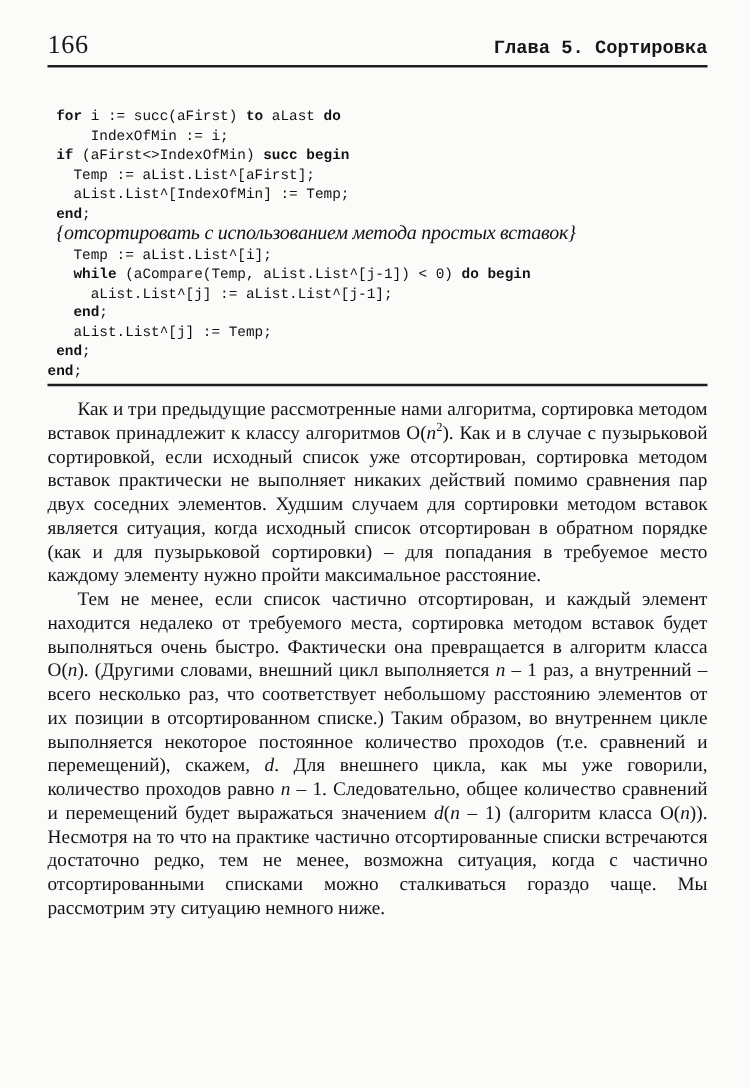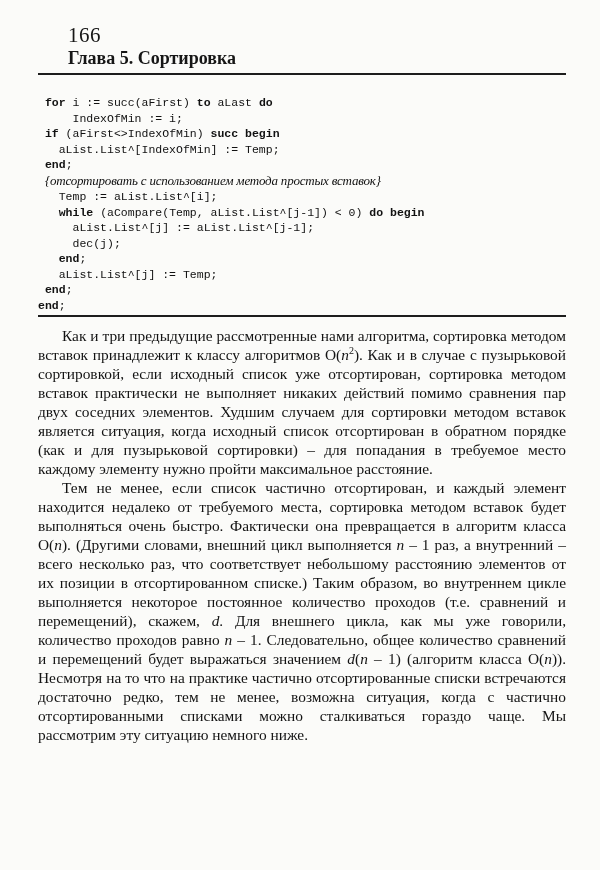--- a/index.html
+++ b/index.html
@@ -14,48 +14,47 @@
   }
   
   .header {
     display: flex;
     justify-content: space-between;
     align-items: baseline;
     margin: 0 34px 0 38px;
     padding-top: 23px;
     padding-bottom: 4px;
     border-bottom: 2.5px solid #1d1d1d;
-    flex-direction: column;
   }
   .pagenum {
     font-family: "Liberation Serif", serif;
     font-size: 21px;
     font-weight: normal;
     letter-spacing: 0.5px;
   }
   .chapter {
-    font-family: Liberation Serif, serif;
-    font-size: 18px;
+    font-family: Liberation Mono, monospace;
+    font-size: 15px;
     font-weight: bold;
     margin-left: 30px;
   }
   
   .code {
-    margin: 20px 30px 0 38px;
+    margin: 32px 30px 0 38px;
     font-family: "Liberation Mono", "DejaVu Sans Mono", monospace;
     font-size: 11.5px;
     line-height: 15.5px;
     color: #111;
   }
   .code-line { white-space: pre; }
   .kw { font-weight: bold; }
   .cmt {
     font-family: "Liberation Serif", serif;
     font-style: italic;
-    font-size: 13px;
+    font-size: 16px;
     letter-spacing: -0.2px;
   }
   
   .rule {
     margin: 2px 34px 0 38px;
     border-top: 2.5px solid #1d1d1d;
     height: 0;
   }
   
   .bodytext {
@@ -80,27 +79,27 @@
 <div class="page">
   <div class="header">
     <span class="pagenum">166</span>
     <span class="chapter">Глава 5. Сортировка</span>
   </div>
 
   <div class="code">
       <div class="code-line"><span> </span><span class="kw">for</span><span> i := succ(aFirst) </span><span class="kw">to</span><span> aLast </span><span class="kw">do</span></div>
       <div class="code-line"><span>     IndexOfMin := i;</span></div>
       <div class="code-line"><span> </span><span class="kw">if</span><span> (aFirst&lt;&gt;IndexOfMin) </span><span class="kw">succ begin</span></div>
+      <div class="code-line"><span>   Temp := aList.List^[aFirst];</span></div>
       <div class="code-line"><span>   aList.List^[IndexOfMin] := Temp;</span></div>
       <div class="code-line"><span> </span><span class="kw">end</span><span>;</span></div>
       <div class="code-line"><span> </span><span class="cmt">{отсортировать с использованием метода простых вставок}</span></div>
       <div class="code-line"><span>   Temp := aList.List^[i];</span></div>
       <div class="code-line"><span>   </span><span class="kw">while</span><span> (aCompare(Temp, aList.List^[j-1]) &lt; 0) </span><span class="kw">do begin</span></div>
       <div class="code-line"><span>     aList.List^[j] := aList.List^[j-1];</span></div>
-      <div class="code-line"><span>     dec(j);</span></div>
       <div class="code-line"><span>   </span><span class="kw">end</span><span>;</span></div>
       <div class="code-line"><span>   aList.List^[j] := Temp;</span></div>
       <div class="code-line"><span> </span><span class="kw">end</span><span>;</span></div>
       <div class="code-line"><span class="kw">end</span><span>;</span></div>
     </div>
 
   <div class="rule"></div>
 
   <div class="bodytext">
       <p><span>Как и три предыдущие рассмотренные нами алгоритма, сортировка методом вставок принадлежит к классу алгоритмов O(</span><i>n</i><sup>2</sup><span>). Как и в случае с пузырьковой сортировкой, если исходный список уже отсортирован, сортировка методом вставок практически не выполняет никаких действий помимо сравнения пар двух соседних элементов. Худшим случаем для сортировки методом вставок является ситуация, когда исходный список отсортирован в обратном порядке (как и для пузырьковой сортировки) – для попадания в требуемое место каждому элементу нужно пройти максимальное расстояние.</span></p>

